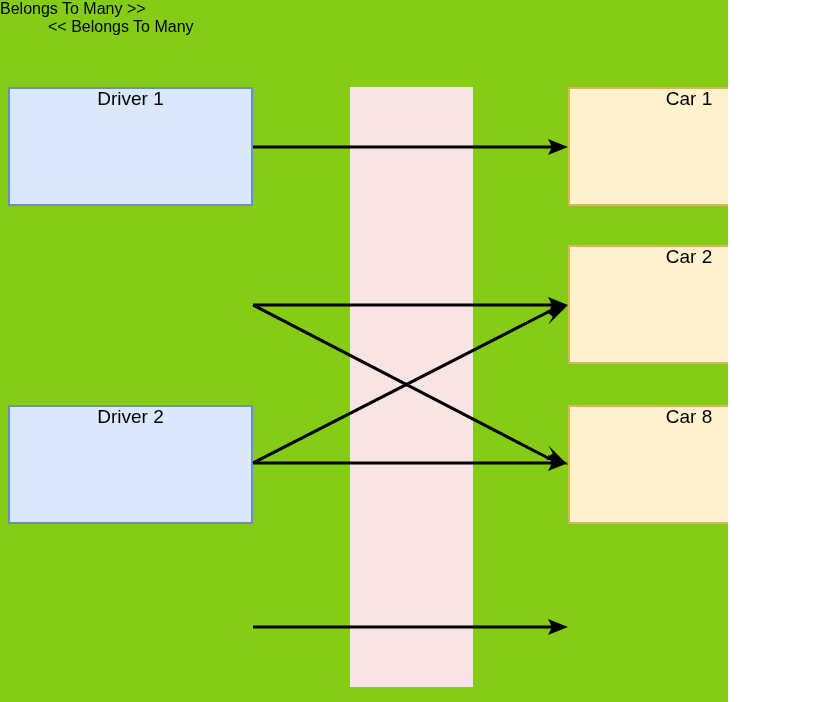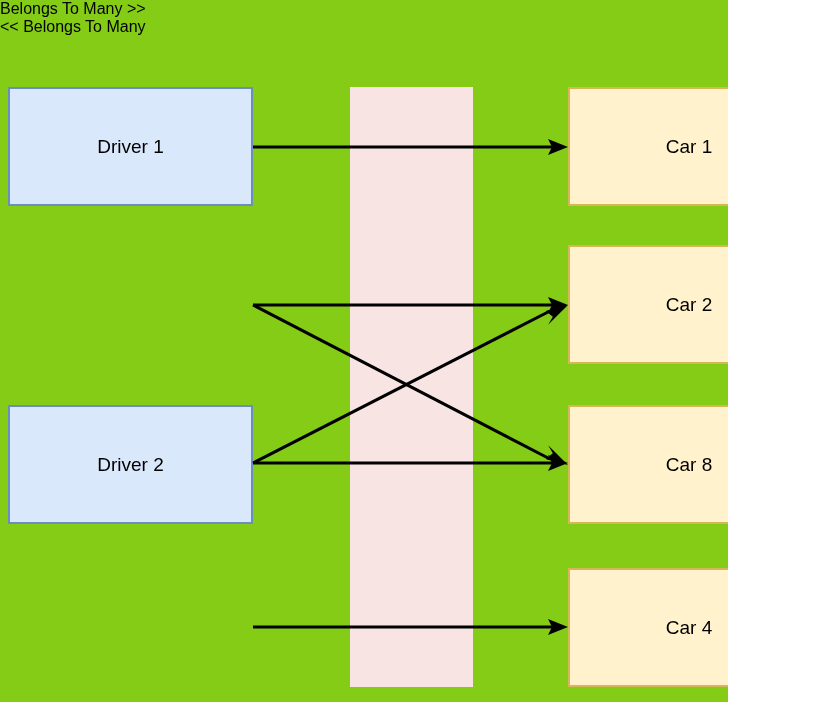--- a/index.html
+++ b/index.html
@@ -11,38 +11,38 @@
     font-family: "Liberation Sans", sans-serif;
   }
   #canvas {
     position: relative;
     width: 728px;
     height: 702px;
     background: #84cc16;
     overflow: hidden;
   }
   #header-left  { left: 30px;  top: 20px; }
-  #header-right { left: 578px; top: 26px; }
+  #header-right { left: 578px; top: 26px; padding-left: 48px; }
 
   
   #middle-band {
     position: absolute;
     left: 350px;
     top: 87px;
     width: 123px;
     height: 600px;
     background: #f8e5e3;
   }
 
   
   .node {
     position: absolute;
     box-sizing: border-box;
     display: flex;
-    align-items: center;
+    align-items: flex-start;
     justify-content: center;
     font-size: 19px;
     color: #000000;
     line-height: 1;
   }
   .node.driver {
     background: #dae8fc;
     border: 2px solid #6c8ebf;
     left: 8px;
     width: 245px;
@@ -100,23 +100,20 @@
 
   <div class="node car row1">
     <span>Car 1</span>
   </div>
   <div class="node car row2">
     <span>Car 2</span>
   </div>
   <div class="node car row3">
     <span>Car 8</span>
   </div>
-  <div class="node car row4">
-    <span>Car 4</span>
-  </div>
 
   <svg id="edge-layer" viewBox="0 0 828 702">
 
     <g>
       <line x1="253" y1="147" x2="556" y2="147"></line>
       <path class="arrowhead" d="M 568 147 L 548 139 L 552 147 L 548 155 Z"></path>
     </g>
 
     <g>
       <line x1="253" y1="305" x2="556" y2="305"></line>

